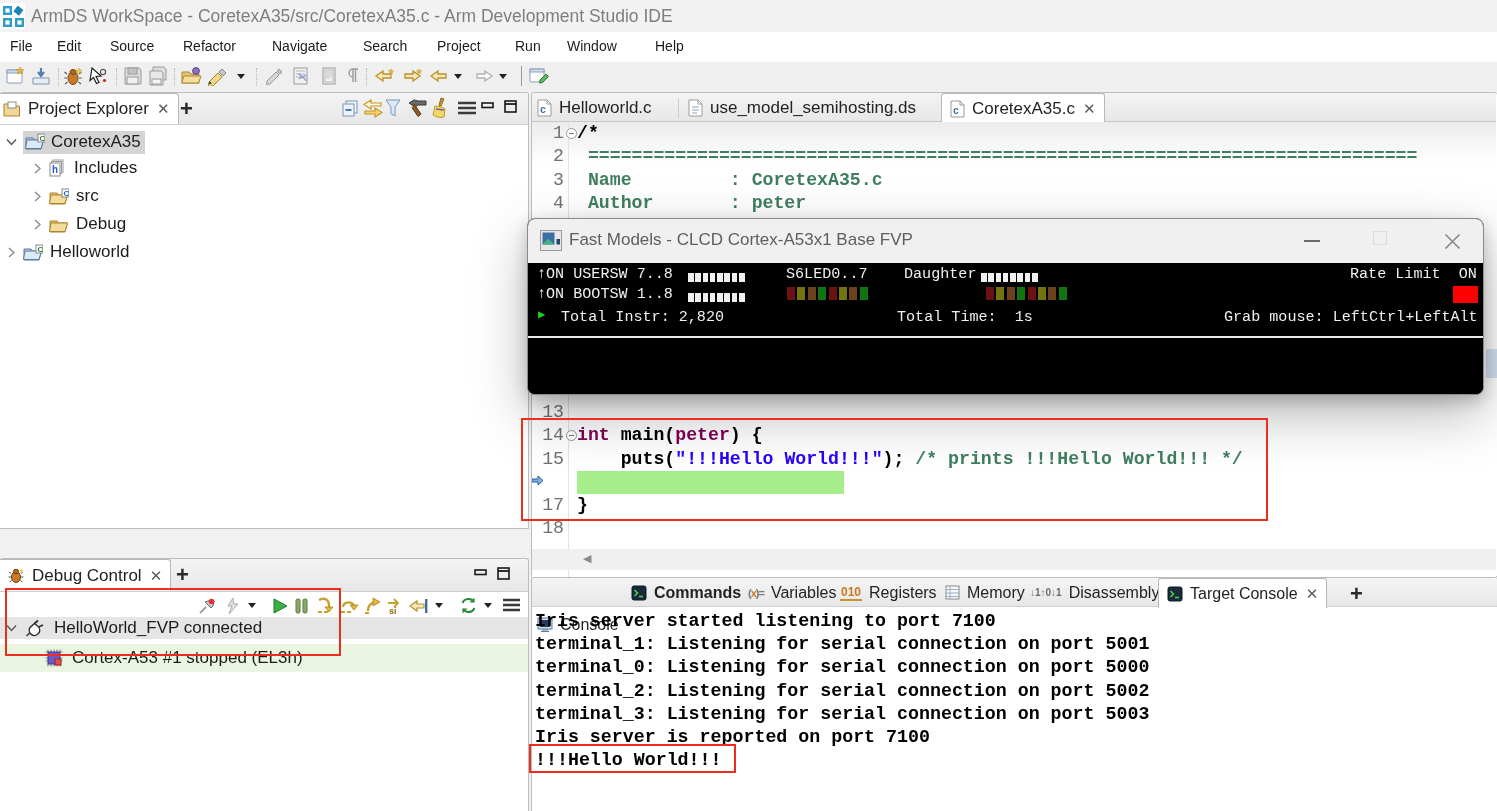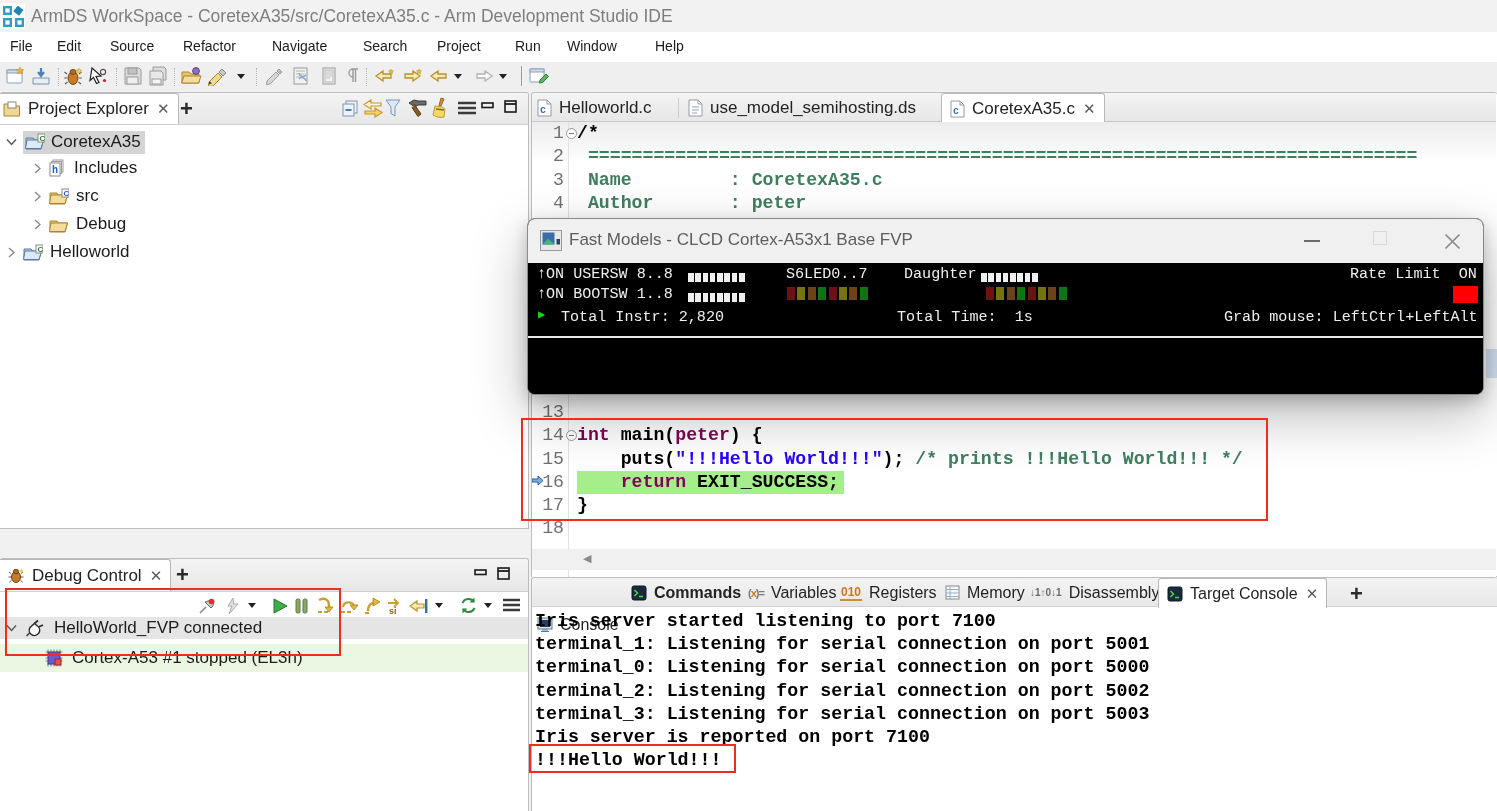--- a/index.html
+++ b/index.html
@@ -388,21 +388,20 @@
     <div style="position:absolute;left:0;top:0;width:964px;height:42px;background:linear-gradient(#ececec,#ffffff);"></div>
     <div style="position:absolute;left:36px;top:0;width:1px;height:524px;background:#e2e2e2;"></div>
     <div style="position:absolute;left:45px;top:348.75px;width:267px;height:23.5px;background:#a5ee8b;"></div>
     <div class="cl" style="top:0px"><span class="ln">1</span><span class="ct">/*</span></div>
     <div class="cl" style="top:23.25px"><span class="ln">2</span><span class="ct grn"> ============================================================================</span></div>
     <div class="cl" style="top:46.5px"><span class="ln">3</span><span class="ct grn"> Name         : CoretexA35.c</span></div>
     <div class="cl" style="top:69.75px"><span class="ln">4</span><span class="ct grn"> Author       : peter</span></div>
     <div class="cl" style="top:279px"><span class="ln">13</span></div>
     <div class="cl" style="top:302.25px"><span class="ln">14</span><span class="ct"><span class="kw">int</span> main(<span class="kw">peter</span>) {</span></div>
     <div class="cl" style="top:325.5px"><span class="ln">15</span><span class="ct">    puts(<span class="str">"!!!Hello World!!!"</span>); <span class="grn">/* prints !!!Hello World!!! */</span></span></div>
-    <div class="cl" style="top:348.75px"><span class="ln">16</span><span class="ct"><span class="kw">    return</span> EXIT_SUCCESS;</span></div>
     <div class="cl" style="top:372px"><span class="ln">17</span><span class="ct">}</span></div>
     <div class="cl" style="top:395.25px"><span class="ln">18</span></div>
     <div class="fold" style="top:6px"></div>
     <div class="fold" style="top:308px"></div>
     <svg style="position:absolute;left:-1px;top:353px" width="13" height="11" viewBox="0 0 13 11">
       <path d="M1 4 h6 v-3 l5 4.5 -5 4.5 v-3 h-6z" fill="#7ab0e8" stroke="#2a5a9a" stroke-width="1"></path>
     </svg>
   </div>
   <div style="position:absolute; left:0; top:456px; width:964px; height:21px; background:#f0f0f0;">
     <span style="position:absolute;left:51px;top:3px;color:#8a8a8a;font-size:11px;">◀</span>
@@ -462,21 +461,21 @@
       <rect x="16.5" y="9" width="3.5" height="5.5" fill="#24456b"></rect>
     </svg>
     <div id="fvptext">Fast Models - CLCD Cortex-A53x1 Base FVP</div>
     <div style="position:absolute;left:776px;top:21px;width:16px;height:2px;background:#6a6a6a;"></div>
     <div style="position:absolute;left:845px;top:12px;width:14px;height:14px;border:1px solid #dadada;"></div>
     <svg style="position:absolute;left:916px;top:14px" width="17" height="17" viewBox="0 0 17 17">
         <path d="M1.5 1.5 L15.5 15.5 M15.5 1.5 L1.5 15.5" stroke="#8a8a8a" stroke-width="1.7" fill="none"></path>
       </svg>
   </div>
   <div id="fvpstatus">
-    <div style="left:9px; top:2px;">↑ON USERSW 8..8</div>
+    <div style="left:9px; top:2px;">↑ON USERSW 7..8</div>
       <div style="left:160px; top:6px;"><span class="wsq"></span><span class="wsq"></span><span class="wsq"></span><span class="wsq"></span><span class="wsq"></span><span class="wsq"></span><span class="wsq"></span><span class="wsq"></span></div>
     <div style="left:258px; top:2px;">S6LED0..7</div>
     <div style="left:376px; top:2px;">Daughter</div>
       <div style="left:453px; top:6px;"><span class="wsq"></span><span class="wsq"></span><span class="wsq"></span><span class="wsq"></span><span class="wsq"></span><span class="wsq"></span><span class="wsq"></span><span class="wsq"></span></div>
     <div style="left:822px; top:2px;">Rate Limit  ON</div>
     <div style="left:9px; top:22px;">↑ON BOOTSW 1..8</div>
       <div style="left:160px; top:26px;"><span class="wsq"></span><span class="wsq"></span><span class="wsq"></span><span class="wsq"></span><span class="wsq"></span><span class="wsq"></span><span class="wsq"></span><span class="wsq"></span></div>
     <div style="left:259px; top:24px;"><span class="led" style="background:#6b1212"></span><span class="led" style="background:#74740f"></span><span class="led" style="background:#6b421c"></span><span class="led" style="background:#107410"></span><span class="led" style="background:#6b1212"></span><span class="led" style="background:#74740f"></span><span class="led" style="background:#6b421c"></span><span class="led" style="background:#107410"></span></div>
     <div style="left:458px; top:24px;"><span class="led" style="background:#6b1212"></span><span class="led" style="background:#74740f"></span><span class="led" style="background:#6b421c"></span><span class="led" style="background:#107410"></span><span class="led" style="background:#6b1212"></span><span class="led" style="background:#74740f"></span><span class="led" style="background:#6b421c"></span><span class="led" style="background:#107410"></span></div>
     <div style="left:925px; top:23px; width:25px; height:17px; background:#f00;"></div>

